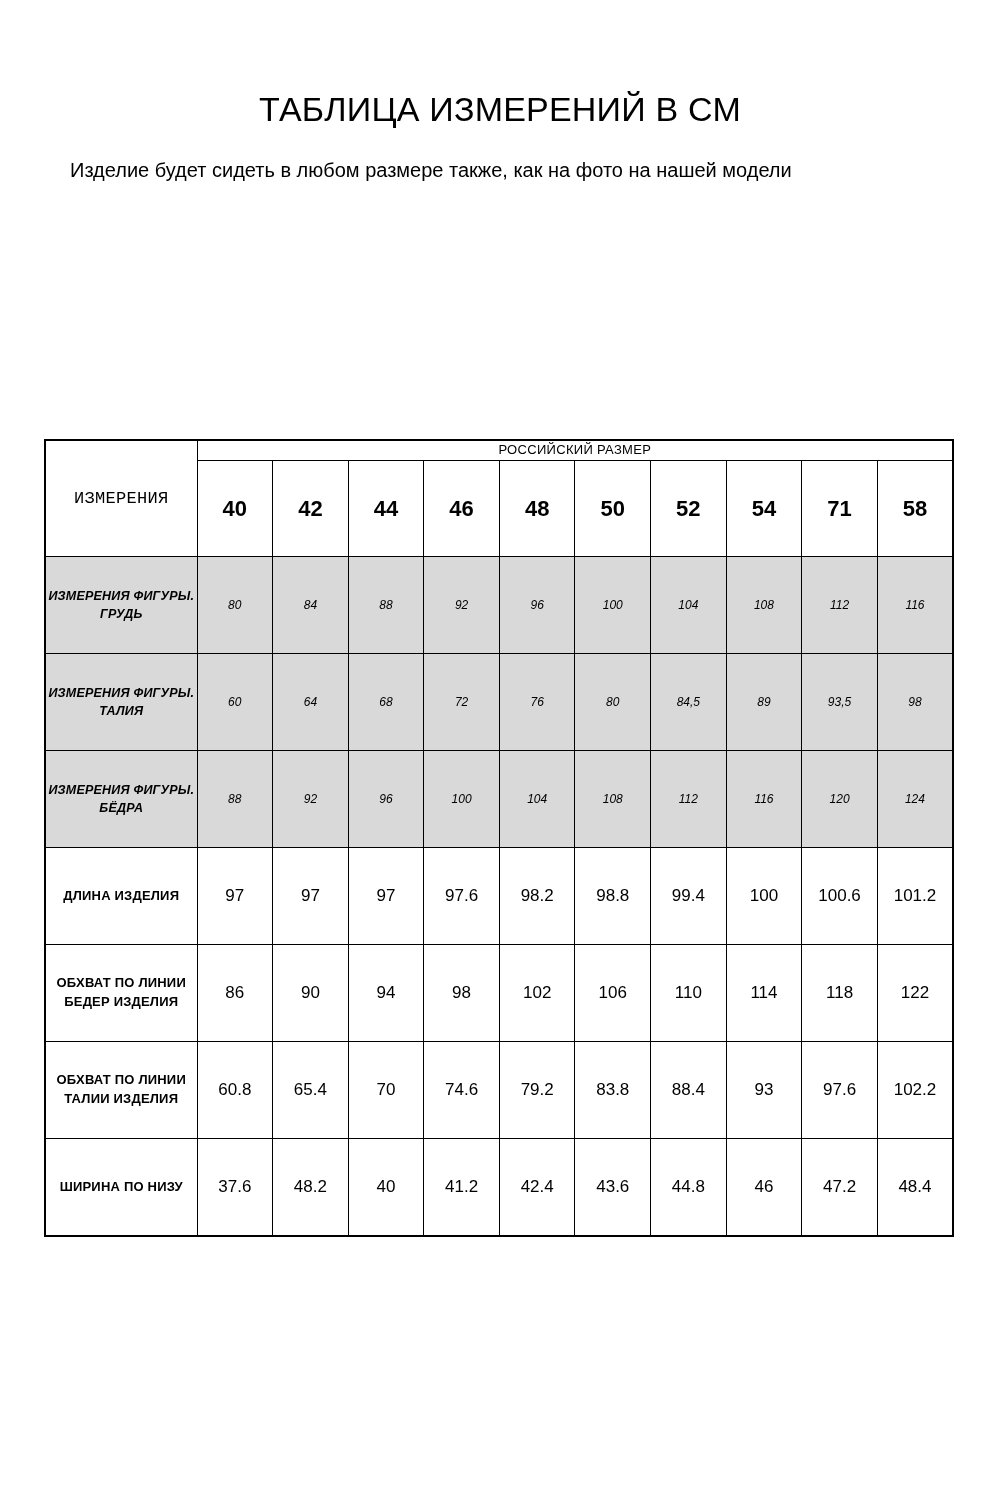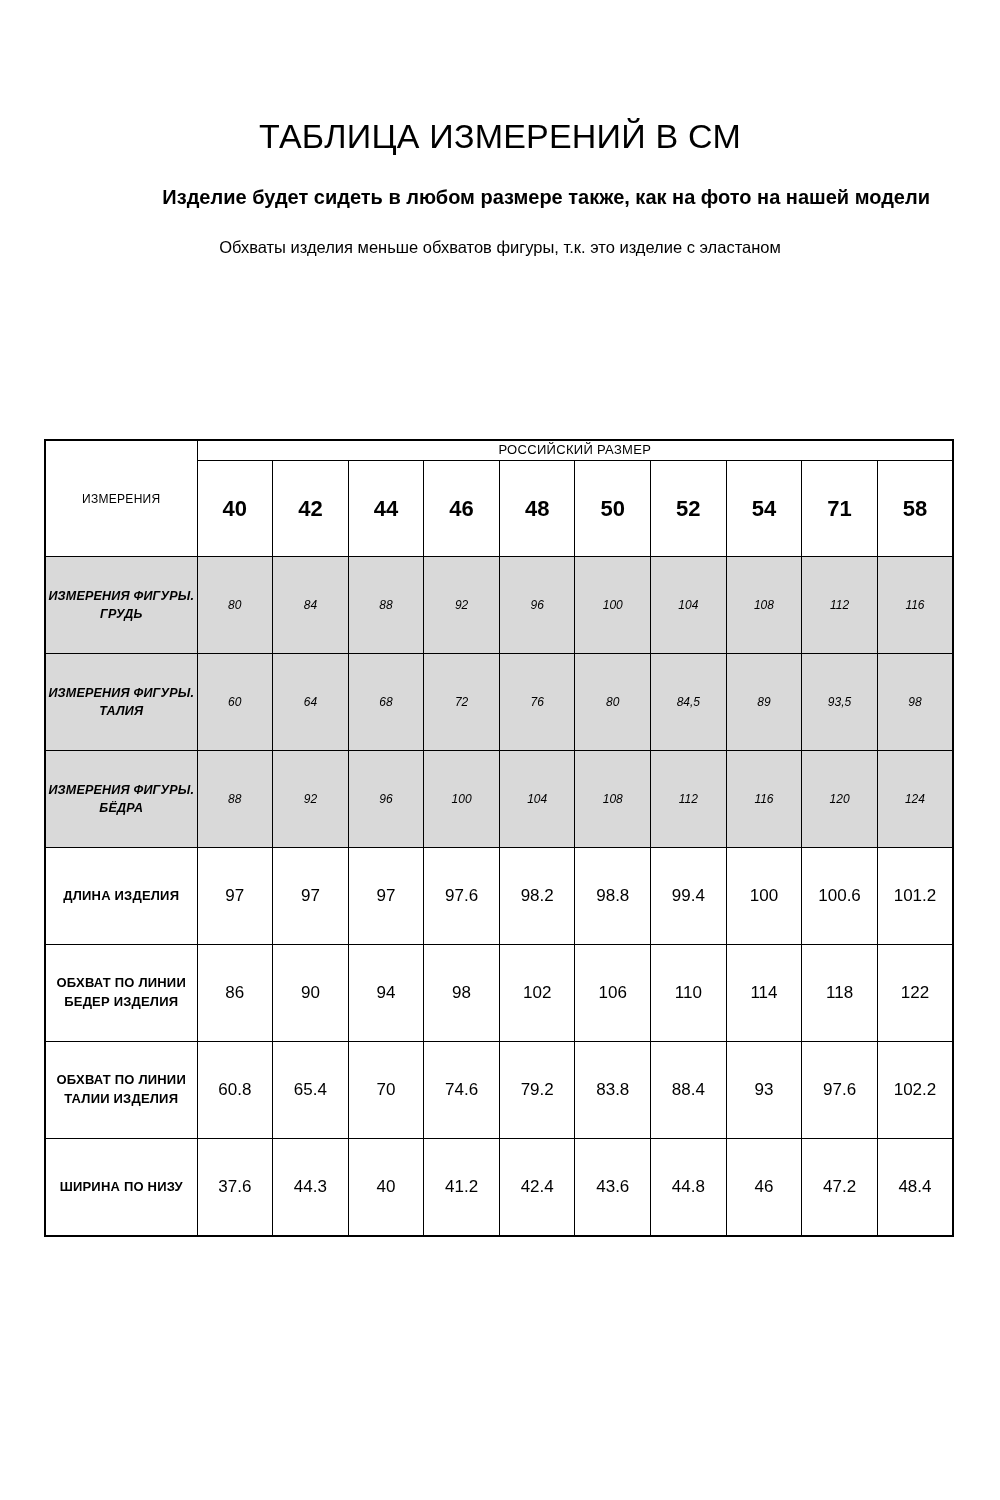--- a/index.html
+++ b/index.html
@@ -15,42 +15,42 @@
     -webkit-font-smoothing: antialiased;
   }
   .page {
     position: relative;
     width: 1000px;
     height: 1500px;
     box-sizing: border-box;
   }
   .doc-title {
     margin: 0;
-    padding-top: 117px;
+    padding-top: 90px;
     text-align: center;
     font-size: 34px;
     font-weight: 400;
     letter-spacing: 0.2px;
     line-height: 1.15;
   }
   .doc-code {
     margin: 0;
     padding-top: 24px;
     text-align: center;
     font-size: 24px;
     font-weight: 400;
     line-height: 1.15;
   }
   .doc-note-1 {
     margin: 0 auto;
     padding-top: 28px;
     width: 860px;
-    text-align: right;
+    text-align: left;
     font-size: 20px;
-    font-weight: 700;
+    font-weight: 400;
     line-height: 1.35;
   }
   .doc-note-2 {
     margin: 0 auto;
     padding-top: 26px;
     width: 900px;
     text-align: center;
     font-size: 16.5px;
     font-weight: 400;
     line-height: 1.3;
@@ -78,24 +78,25 @@
     padding: 0;
   }
   th.banner-cell {
     height: 19px;
     font-size: 13px;
     font-weight: 400;
     letter-spacing: 0.3px;
     line-height: 1.1;
   }
   th.measure-head {
-    font-size: 12px;
+    font-size: 17px;
     font-weight: 400;
     letter-spacing: 0.3px;
     height: 114px;
+    font-family: Liberation Mono, monospace;
   }
   th.size-head {
     font-size: 22px;
     font-weight: bold;
     height: 95px;
   }
   tr.body-row td {
     height: 96px;
   }
   td.row-label {
@@ -126,21 +127,20 @@
     font-style: normal;
   }
 </style>
 </head>
 <body>
 
 <div class="page">
 
   <h1 class="doc-title">ТАБЛИЦА ИЗМЕРЕНИЙ В СМ</h1>
   <div class="doc-note-1">Изделие будет сидеть в любом размере также, как на фото на нашей модели</div>
-  <div class="doc-note-2">Обхваты изделия меньше обхватов фигуры, т.к. это изделие с эластаном</div>
 
   <div class="table-wrap">
     <table class="size-table">
       <colgroup id="table-colgroup">
         <col class="label-col">
       <col class="size-col">
           <col class="size-col">
           <col class="size-col">
           <col class="size-col">
           <col class="size-col">
@@ -243,21 +243,21 @@
             <td class="row-value">79.2</td>
             <td class="row-value">83.8</td>
             <td class="row-value">88.4</td>
             <td class="row-value">93</td>
             <td class="row-value">97.6</td>
             <td class="row-value">102.2</td>
           </tr>
           <tr class="body-row product-row">
             <td class="row-label">ШИРИНА ПО НИЗУ</td>
             <td class="row-value">37.6</td>
-            <td class="row-value">44.3</td>
+            <td class="row-value">48.2</td>
             <td class="row-value">40</td>
             <td class="row-value">41.2</td>
             <td class="row-value">42.4</td>
             <td class="row-value">43.6</td>
             <td class="row-value">44.8</td>
             <td class="row-value">46</td>
             <td class="row-value">47.2</td>
             <td class="row-value">48.4</td>
           </tr>
         </tbody>

